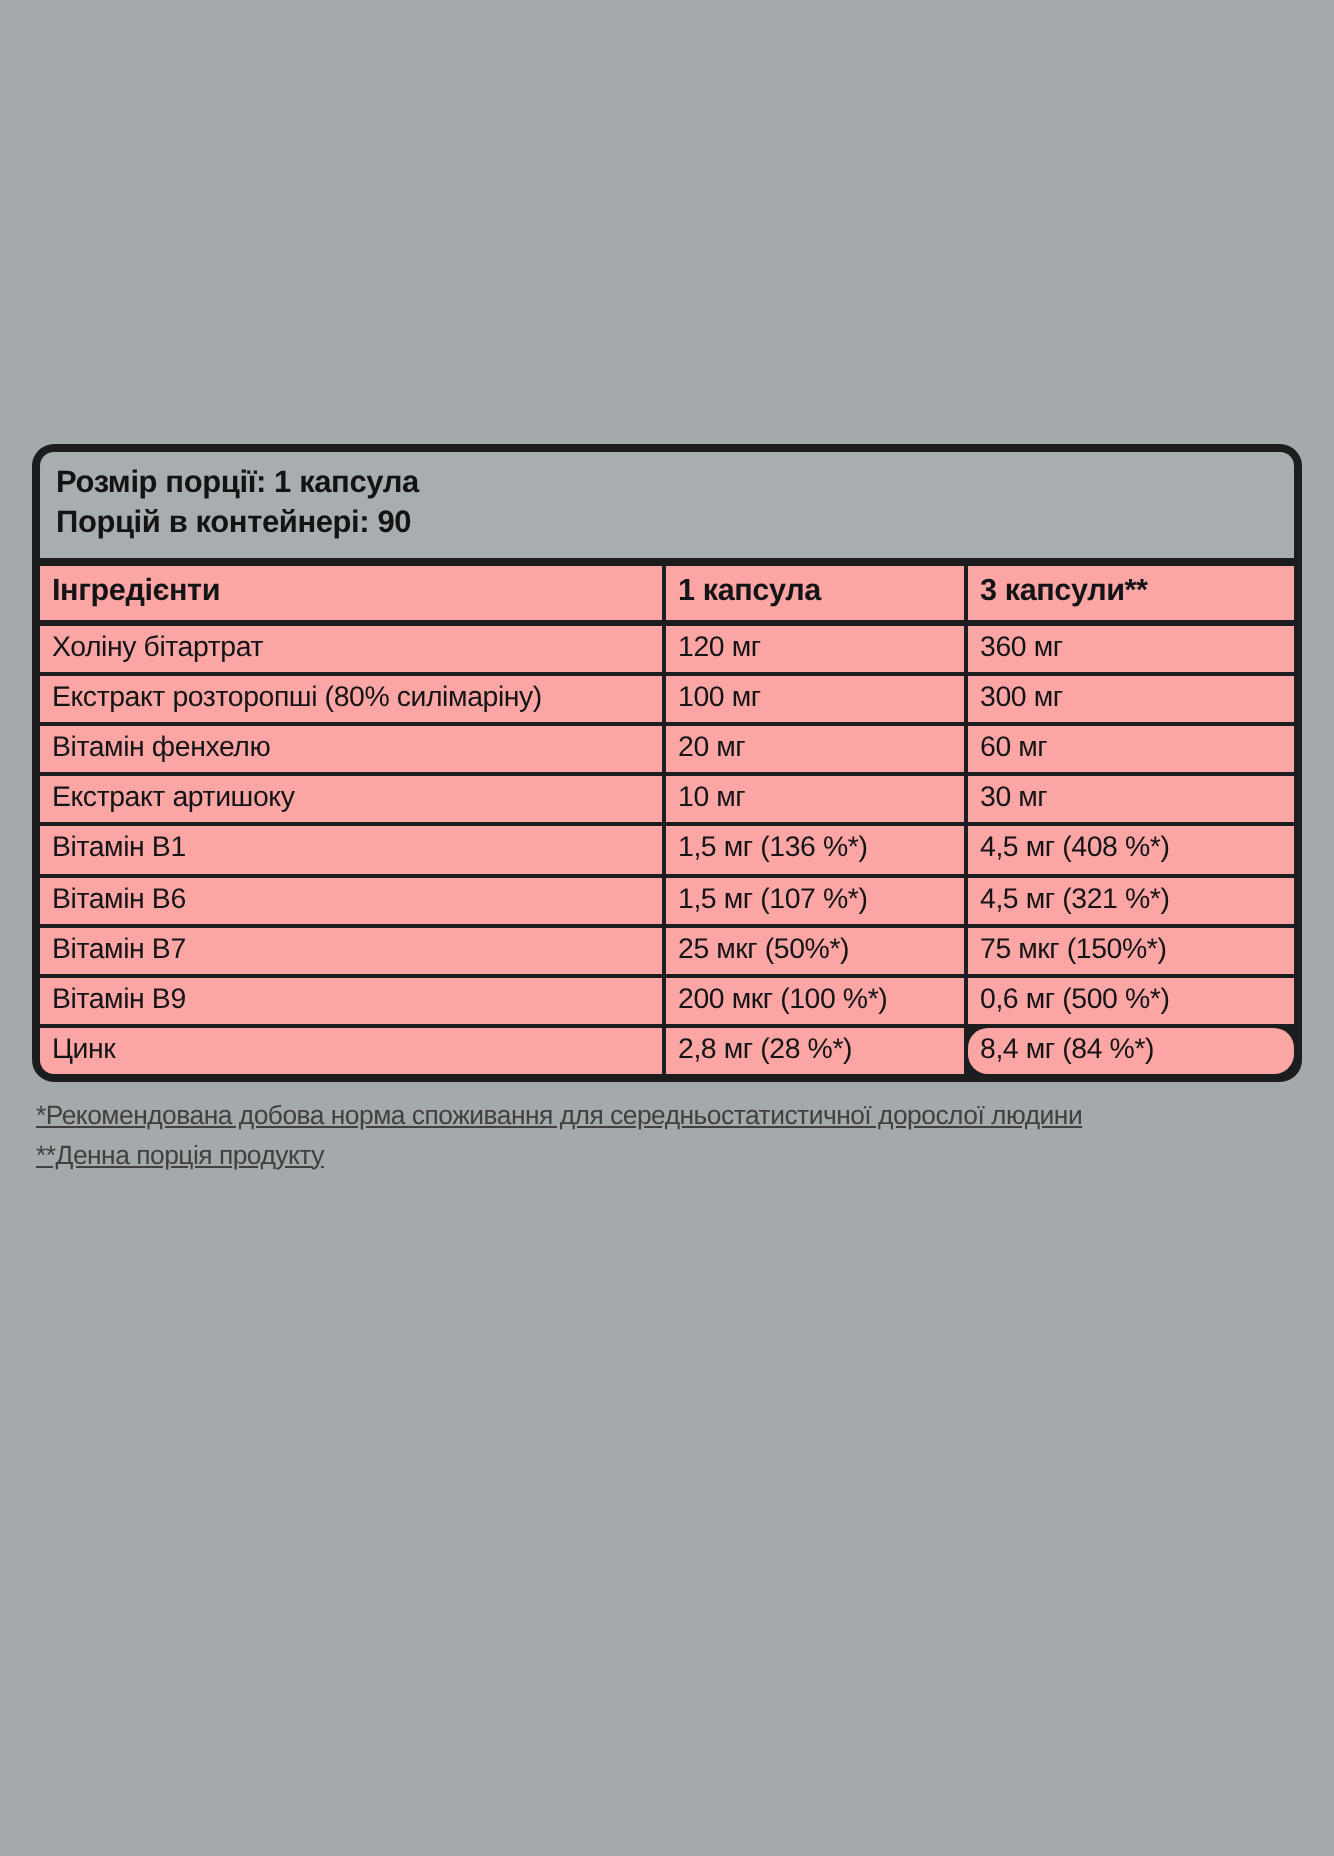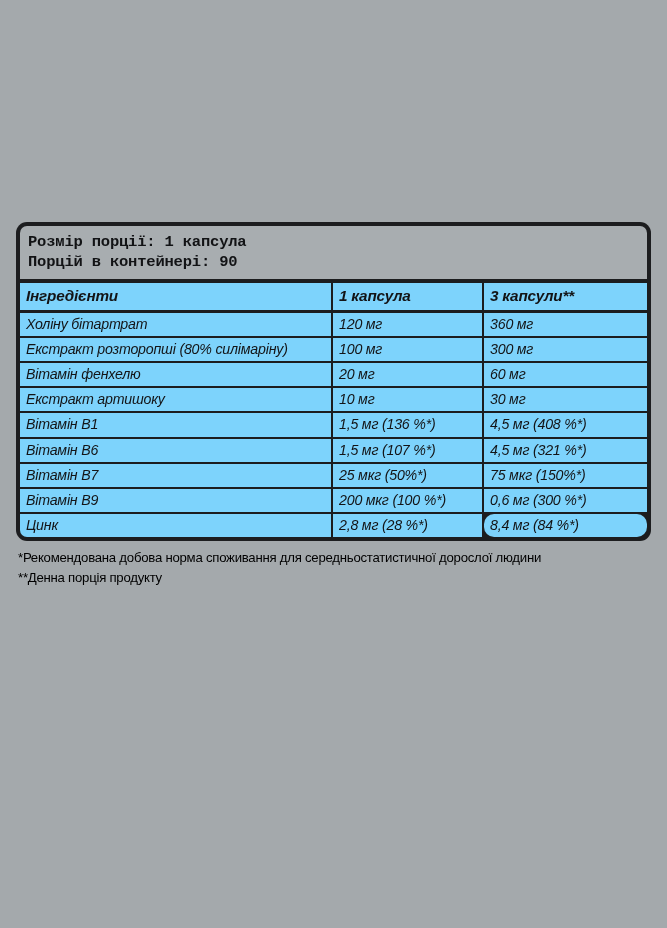--- a/index.html
+++ b/index.html
@@ -36,44 +36,42 @@
     border-radius: 7px 7px 0 0;
     padding: 6px 8px 7px 8px;
   }
   .serving-line {
     font-size: 15.5px;
     font-weight: bold;
     color: #121315;
     line-height: 1.30;
     letter-spacing: -0.2px;
     white-space: nowrap;
-    font-family: Liberation Mono, monospace;
   }
 
   
   .facts-table {
     width: 100%;
     border-collapse: separate;
     border-spacing: 0;
     margin-top: 4px;
     table-layout: fixed;
   }
   .facts-table td {
-    background: #7dd3fc;
+    background: #fca5a5;
     color: #131416;
     font-size: 14.2px;
     line-height: 1.0;
     padding: 4px 6px 5px 6px;
     vertical-align: middle;
     white-space: nowrap;
     letter-spacing: -0.2px;
     border-bottom: 2px solid #1c1d1f;
     border-right: 2px solid #1c1d1f;
     overflow: hidden;
-    font-style: italic;
   }
   .facts-table td.col-last {
     border-right: none;
   }
   .facts-table tr.header-row td {
     font-weight: bold;
     font-size: 15.3px;
     padding-top: 5px;
     padding-bottom: 6px;
     border-bottom: 3px solid #1c1d1f;
@@ -93,24 +91,25 @@
   col.c-one  { width: 151px; }
   col.c-three{ width: 163px; }
 
   
   .footnotes {
     margin-top: 7px;
     padding-left: 2px;
   }
   .footnote {
     font-size: 13.2px;
-    color: #000000;
+    color: #404040;
     line-height: 1.45;
     letter-spacing: -0.25px;
     white-space: nowrap;
+    text-decoration: underline;
   }
 </style>
 </head>
 <body>
 
 <div class="label-wrap">
 
   <div class="facts-panel">
 
     <div class="serving-block">
@@ -161,21 +160,21 @@
             <td class="col-last">4,5 мг (321 %*)</td>
           </tr>
           <tr>
             <td class="col-name">Вітамін B7</td>
             <td class="col-one">25 мкг (50%*)</td>
             <td class="col-last">75 мкг (150%*)</td>
           </tr>
           <tr>
             <td class="col-name">Вітамін B9</td>
             <td class="col-one">200 мкг (100 %*)</td>
-            <td class="col-last">0,6 мг (300 %*)</td>
+            <td class="col-last">0,6 мг (500 %*)</td>
           </tr>
           <tr class="last-row">
             <td class="col-name">Цинк</td>
             <td class="col-one">2,8 мг (28 %*)</td>
             <td class="col-last">8,4 мг (84 %*)</td>
           </tr>
         </tbody>
     </table>
 
   </div>

